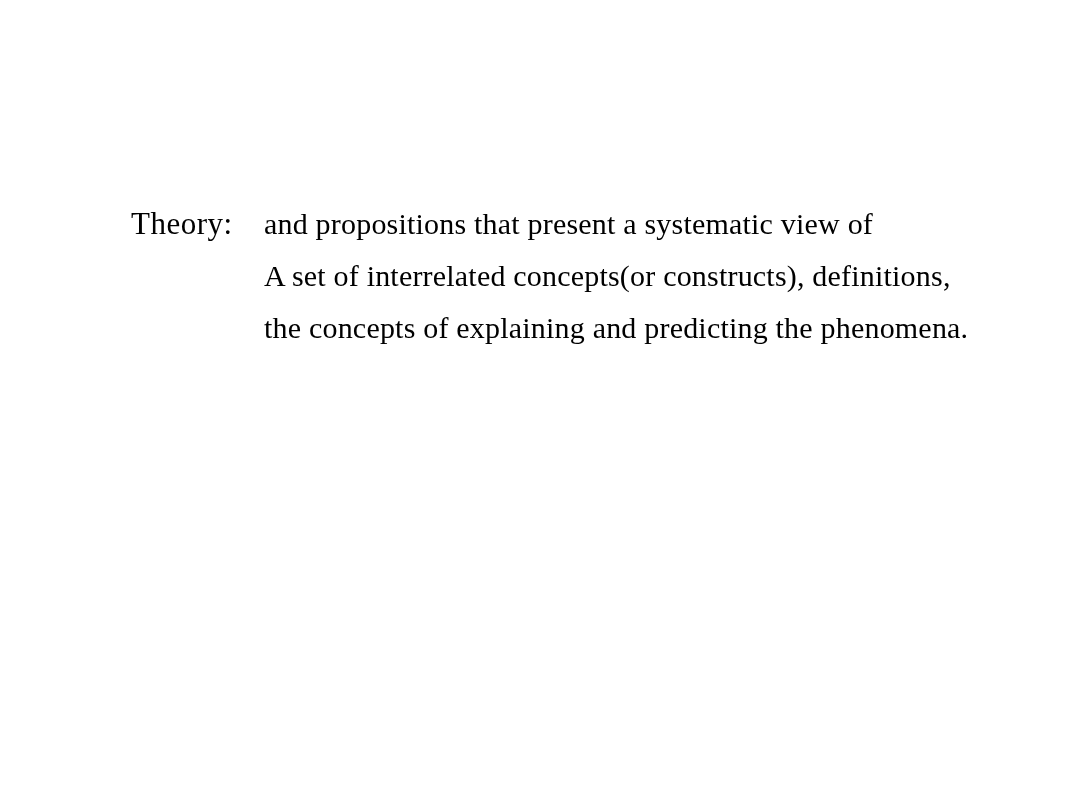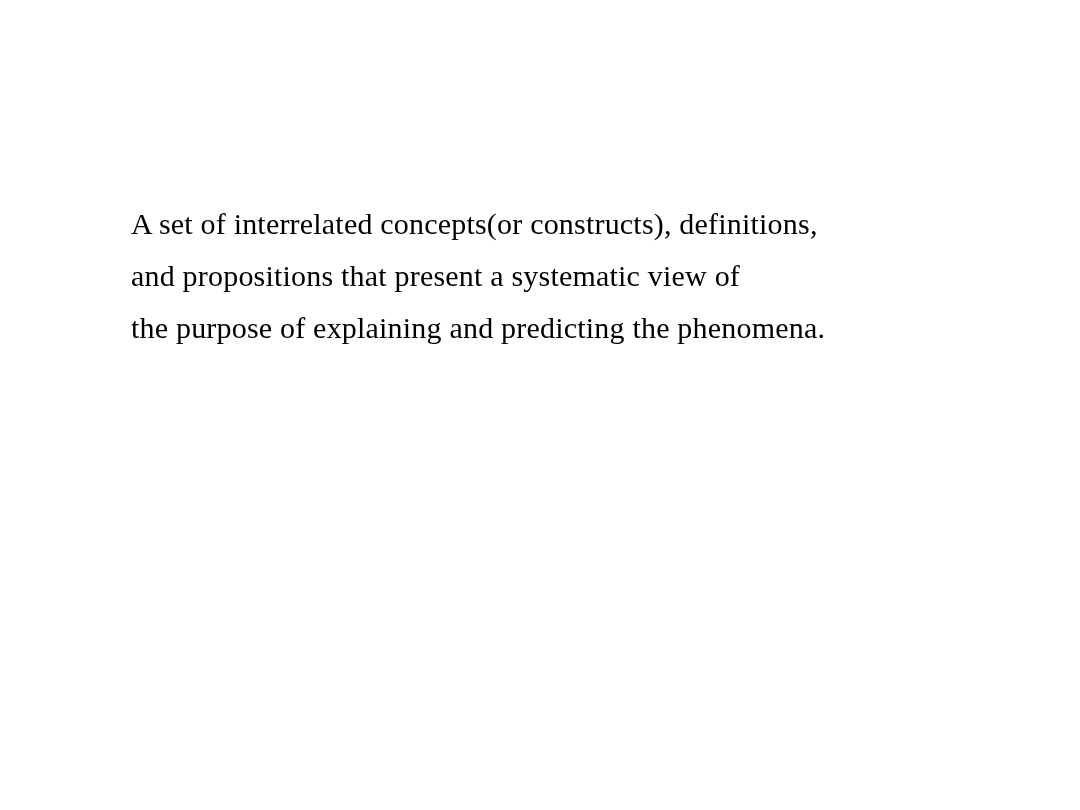--- a/index.html
+++ b/index.html
@@ -56,19 +56,20 @@
   .attribution-wrap {
     display: inline-block;
     border-bottom: 1px dotted #c05a2a;
   }
 </style>
 </head>
 <body>
 
 <div class="slide">
   <div class="definition-block">
+    <div class="term">Theory:</div>
     <div class="body-text">
+      <span class="line">and propositions that present a systematic view of</span>
       <span class="line">A set of interrelated concepts(or constructs), definitions,</span>
-      <span class="line">and propositions that present a systematic view of</span>
-      <span class="line">the purpose of explaining and predicting the phenomena.</span>
+      <span class="line">the concepts of explaining and predicting the phenomena.</span>
     </div>
   </div>
 </div>
 
 </body></html>

